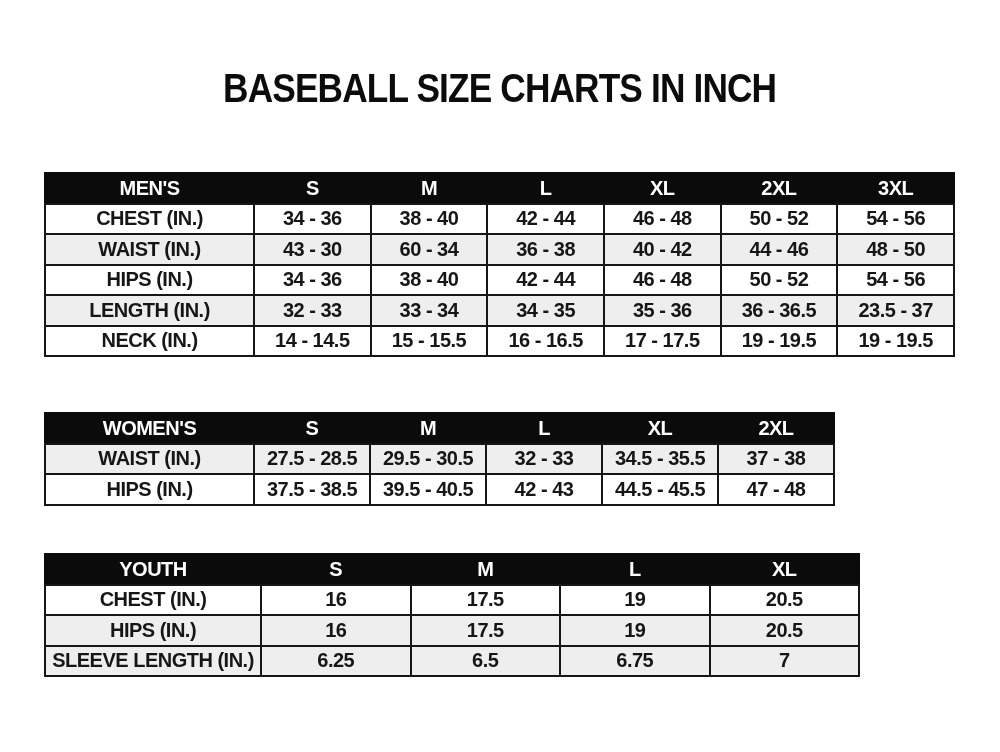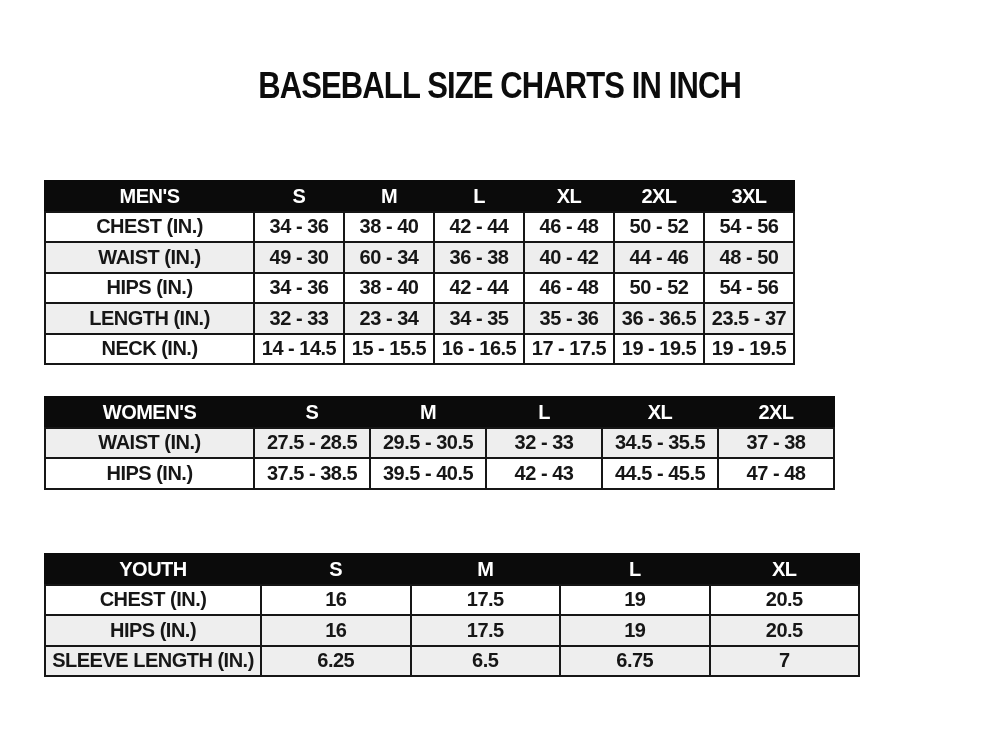--- a/index.html
+++ b/index.html
@@ -15,38 +15,38 @@
   body{
     width:1000px;height:752px;
     background:var(--page-bg);
     position:relative;overflow:hidden;
     font-family:"Liberation Sans",sans-serif;
     color:var(--text);
   }
   .title{
     position:absolute;top:68px;left:0;width:1000px;
     text-align:center;
-    font-size:36px;font-weight:bold;line-height:1;
+    font-size:41px;font-weight:bold;line-height:1;
     letter-spacing:-1px;
     color:#0c0c0c;
     white-space:nowrap;
   }
   .title .squeeze{
     display:inline-block;
     transform:scaleX(0.86);
     transform-origin:center center;
   }
   .tables-host{position:absolute;top:0;left:0;width:1000px;height:752px}
   table.size-table{
     position:absolute;left:44px;
     border-collapse:collapse;table-layout:fixed;
     background:var(--row-bg);
   }
-  table.table-mens  {top:180px;width:751px}
-  table.table-womens{top:396px;width:791px}
+  table.table-mens  {top:172px;width:911px}
+  table.table-womens{top:412px;width:791px}
   table.table-youth {top:553px;width:816px}
   table.table-mens   col.label,
   table.table-womens col.label{width:209px}
   table.table-youth  col.label{width:216px}
   .size-table th,.size-table td{
     border:2px solid var(--border);
     height:28.5px;
     padding:0 2px;
     text-align:center;vertical-align:middle;
     font-weight:bold;
@@ -98,40 +98,40 @@
           <td>CHEST (IN.)</td>
           <td>34 - 36</td>
           <td>38 - 40</td>
           <td>42 - 44</td>
           <td>46 - 48</td>
           <td>50 - 52</td>
           <td>54 - 56</td>
         </tr>
         <tr class="stripe">
           <td>WAIST (IN.)</td>
-          <td>49 - 30</td>
+          <td>43 - 30</td>
           <td>60 - 34</td>
           <td>36 - 38</td>
           <td>40 - 42</td>
           <td>44 - 46</td>
           <td>48 - 50</td>
         </tr>
         <tr>
           <td>HIPS (IN.)</td>
           <td>34 - 36</td>
           <td>38 - 40</td>
           <td>42 - 44</td>
           <td>46 - 48</td>
           <td>50 - 52</td>
           <td>54 - 56</td>
         </tr>
         <tr class="stripe">
           <td>LENGTH (IN.)</td>
           <td>32 - 33</td>
-          <td>23 - 34</td>
+          <td>33 - 34</td>
           <td>34 - 35</td>
           <td>35 - 36</td>
           <td>36 - 36.5</td>
           <td>23.5 - 37</td>
         </tr>
         <tr>
           <td>NECK (IN.)</td>
           <td>14 - 14.5</td>
           <td>15 - 15.5</td>
           <td>16 - 16.5</td>

